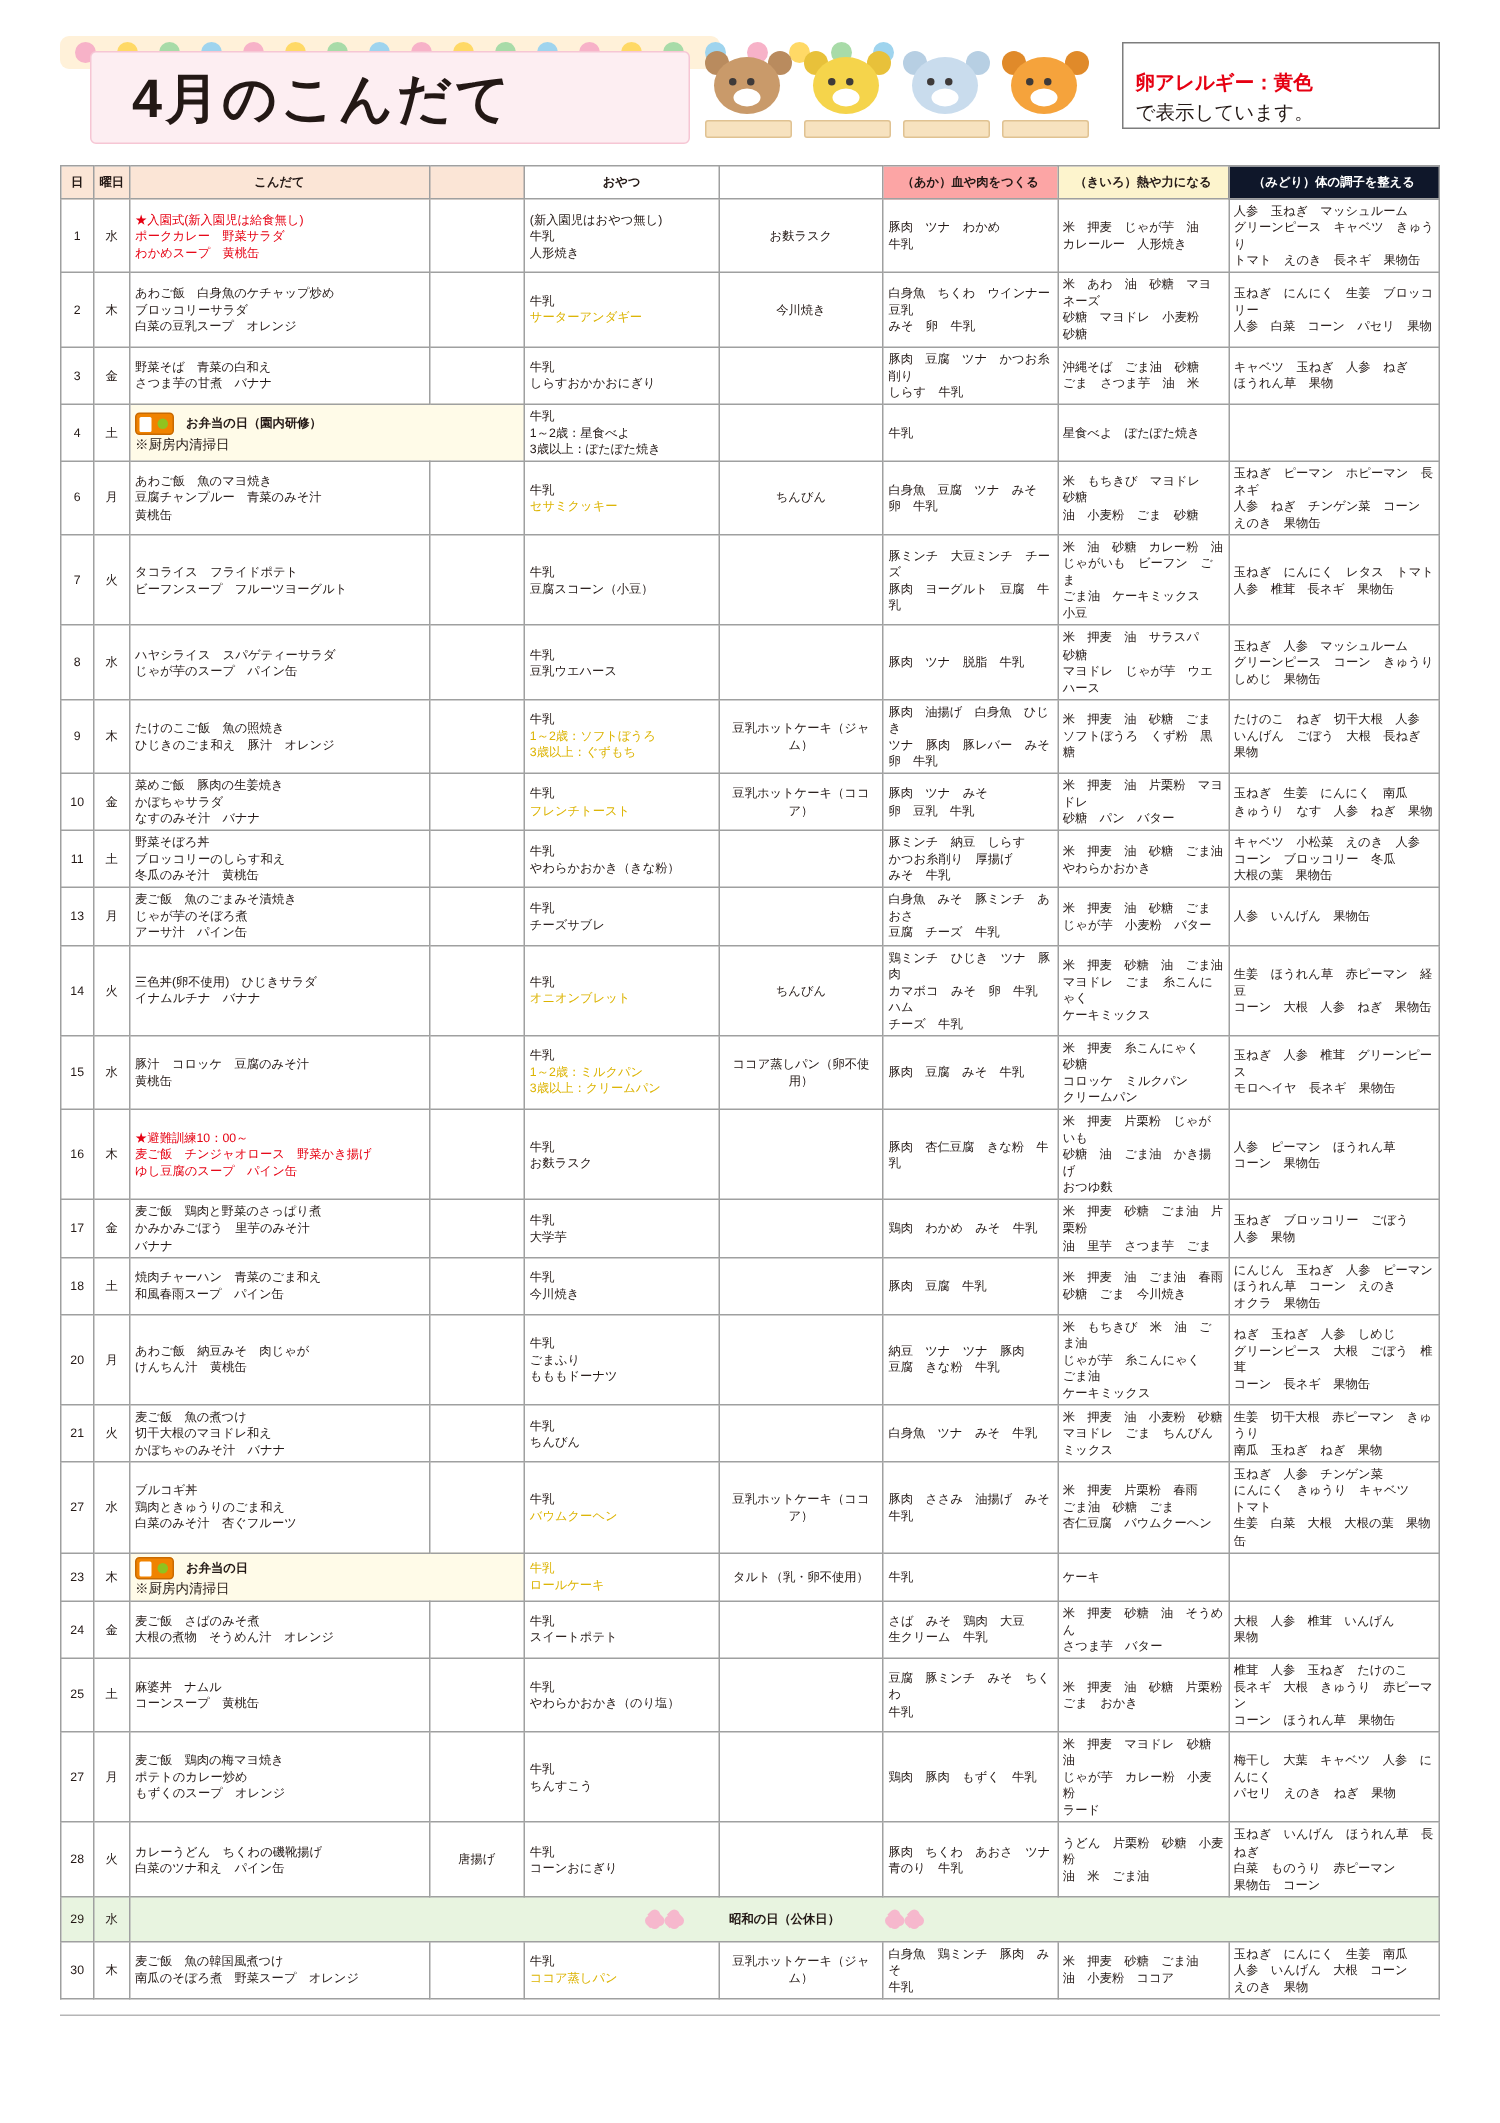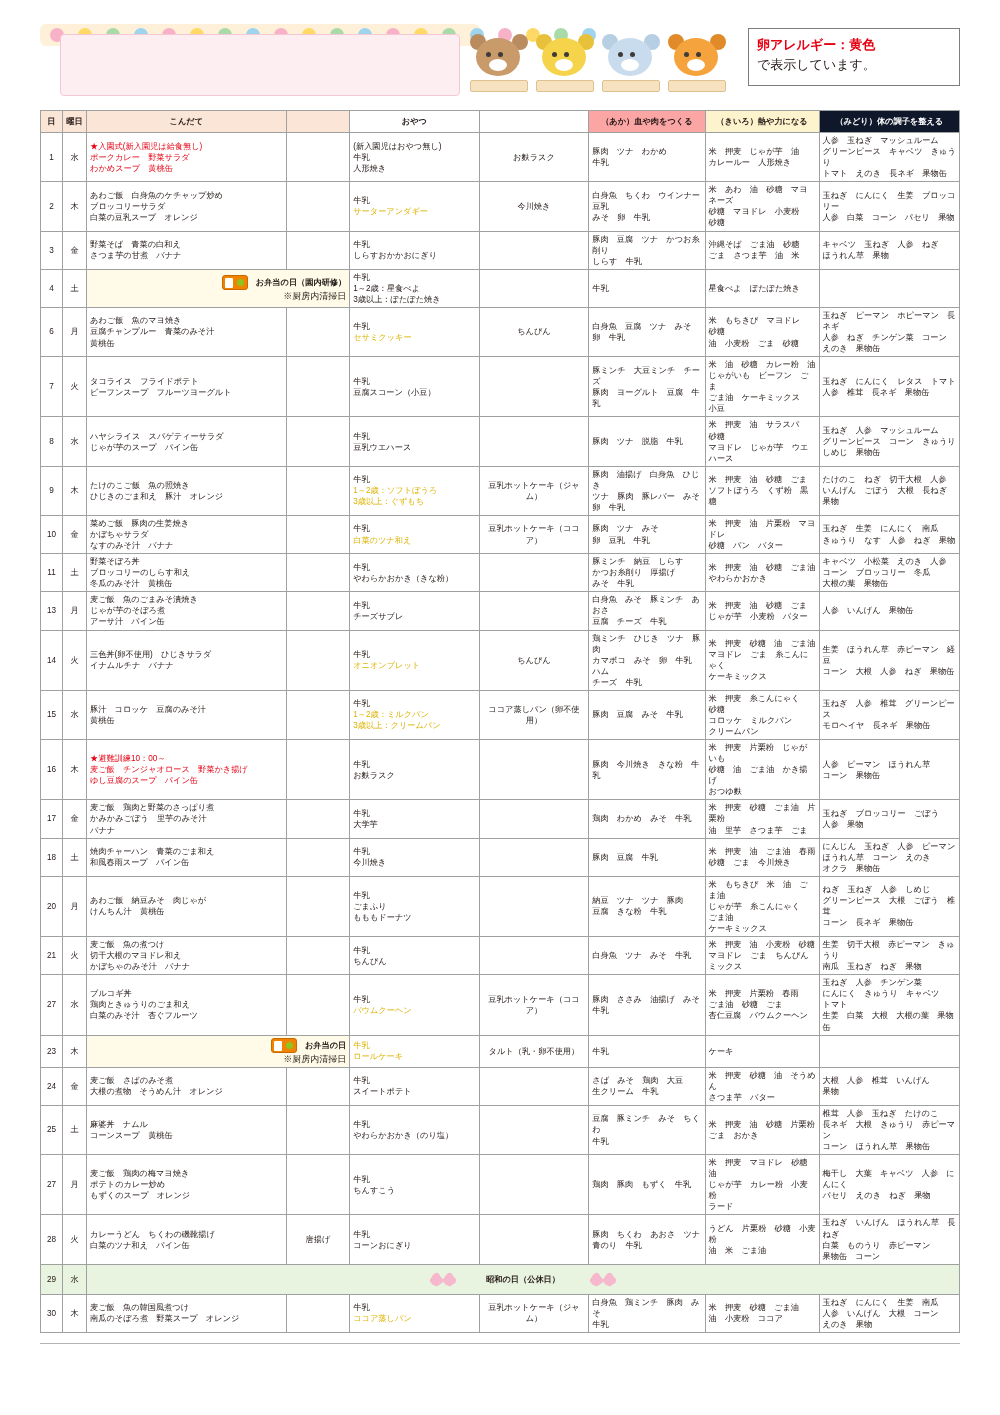--- a/index.html
+++ b/index.html
@@ -50,21 +50,21 @@
     position:absolute; left:19px; top:21px; width:18px; height:12px; border-radius:50%; background:#fff;
   }
   .animal .desk {
     position:absolute; left:0px; bottom:-2px; width:58px; height:12px;
     background:#f7e2bf; border:1px solid #e0c292; border-radius:2px;
   }
 
   .allergy-box {
     position:absolute; right:0px; top:10px; width:212px; height:58px;
     border:1px solid #7d7d7d; background:#fff;
-    padding:6px 8px; font-size:13px; line-height:1.5;
+    padding:16px 8px; font-size:13px; line-height:1.5;
   }
   .allergy-box .red { color:#e60012; font-weight:bold; }
 
   
   .subtitle-row {
     margin:10px 40px 6px 40px; border:1px solid #8c8c8c; height:24px;
     display:flex; align-items:center; justify-content:center;
     font-size:14px; font-weight:bold;
   }
 
@@ -101,21 +101,21 @@
   .red { color:#e60012; }
   .yellow { color:#dcb300; }
   .center { text-align:center; }
 
   
   .banner {
     background:#fdeef2; text-align:center; font-weight:bold; font-size:12px;
     height:26px;
   }
   .bento {
-    background:#fffbe8; text-align:right; font-weight:bold; font-size:11.5px;
+    background:#fffbe8; text-align:left; font-weight:bold; font-size:11.5px;
   }
   .bento .sub { font-weight:normal; font-size:9px; }
   .holiday {
     background:#e8f4e0; text-align:center; font-weight:bold; font-size:15px;
   }
 
   .bento-icon {
     display:inline-block; width:26px; height:15px; vertical-align:middle;
     background:#f08300; border:1px solid #c96a00; border-radius:3px; margin-right:8px;
     position:relative;
@@ -166,20 +166,21 @@
         <span style="background:#ffd966"></span>
         <span style="background:#a8dba8"></span>
         <span style="background:#9fd4ee"></span>
         <span style="background:#f7b2c8"></span>
         <span style="background:#ffd966"></span>
         <span style="background:#a8dba8"></span>
         <span style="background:#9fd4ee"></span>
       </div>
     </div>
     <div class="title-box"></div>
+    <div class="title-text">4月のこんだて</div>
 
     <div class="animals">
       <div class="animal" style="left:0px;">
         <div class="ear l" style="background:#b98b5e"></div>
           <div class="ear r" style="background:#b98b5e"></div>
         <div class="head" style="background:#c99a6a"></div>
         <div class="snout"></div>
           <div class="eye l"></div>
           <div class="eye r"></div>
         <div class="desk"></div>
@@ -331,21 +332,21 @@
           <td class="center">豆乳ホットケーキ（ジャム）</td>
           <td>豚肉　油揚げ　白身魚　ひじき<br>ツナ　豚肉　豚レバー　みそ<br>卵　牛乳</td>
           <td>米　押麦　油　砂糖　ごま<br>ソフトぼうろ　くず粉　黒糖</td>
           <td>たけのこ　ねぎ　切干大根　人参<br>いんげん　ごぼう　大根　長ねぎ　果物</td>
         </tr>
         <tr>
           <td class="center">10</td>
           <td class="center">金</td>
           <td>菜めご飯　豚肉の生姜焼き<br>かぼちゃサラダ<br>なすのみそ汁　バナナ</td>
           <td class="center"></td>
-          <td>牛乳<br><span class="yellow">白菜のツナ和え</span></td>
+          <td>牛乳<br><span class="yellow">フレンチトースト</span></td>
           <td class="center">豆乳ホットケーキ（ココア）</td>
           <td>豚肉　ツナ　みそ<br>卵　豆乳　牛乳</td>
           <td>米　押麦　油　片栗粉　マヨドレ<br>砂糖　パン　バター</td>
           <td>玉ねぎ　生姜　にんにく　南瓜<br>きゅうり　なす　人参　ねぎ　果物</td>
         </tr>
         <tr>
           <td class="center">11</td>
           <td class="center">土</td>
           <td>野菜そぼろ丼<br>ブロッコリーのしらす和え<br>冬瓜のみそ汁　黄桃缶</td>
           <td class="center"></td>
@@ -388,21 +389,21 @@
           <td>米　押麦　糸こんにゃく　砂糖<br>コロッケ　ミルクパン<br>クリームパン</td>
           <td>玉ねぎ　人参　椎茸　グリーンピース<br>モロヘイヤ　長ネギ　果物缶</td>
         </tr>
         <tr>
           <td class="center">16</td>
           <td class="center">木</td>
           <td class="red">★避難訓練10：00～<br>麦ご飯　チンジャオロース　野菜かき揚げ<br>ゆし豆腐のスープ　パイン缶</td>
           <td class="center"></td>
           <td>牛乳<br>お麩ラスク</td>
           <td class="center"></td>
-          <td>豚肉　今川焼き　きな粉　牛乳</td>
+          <td>豚肉　杏仁豆腐　きな粉　牛乳</td>
           <td>米　押麦　片栗粉　じゃがいも<br>砂糖　油　ごま油　かき揚げ<br>おつゆ麩</td>
           <td>人参　ピーマン　ほうれん草<br>コーン　果物缶</td>
         </tr>
         <tr>
           <td class="center">17</td>
           <td class="center">金</td>
           <td>麦ご飯　鶏肉と野菜のさっぱり煮<br>かみかみごぼう　里芋のみそ汁<br>バナナ</td>
           <td class="center"></td>
           <td>牛乳<br>大学芋</td>
           <td class="center"></td>

